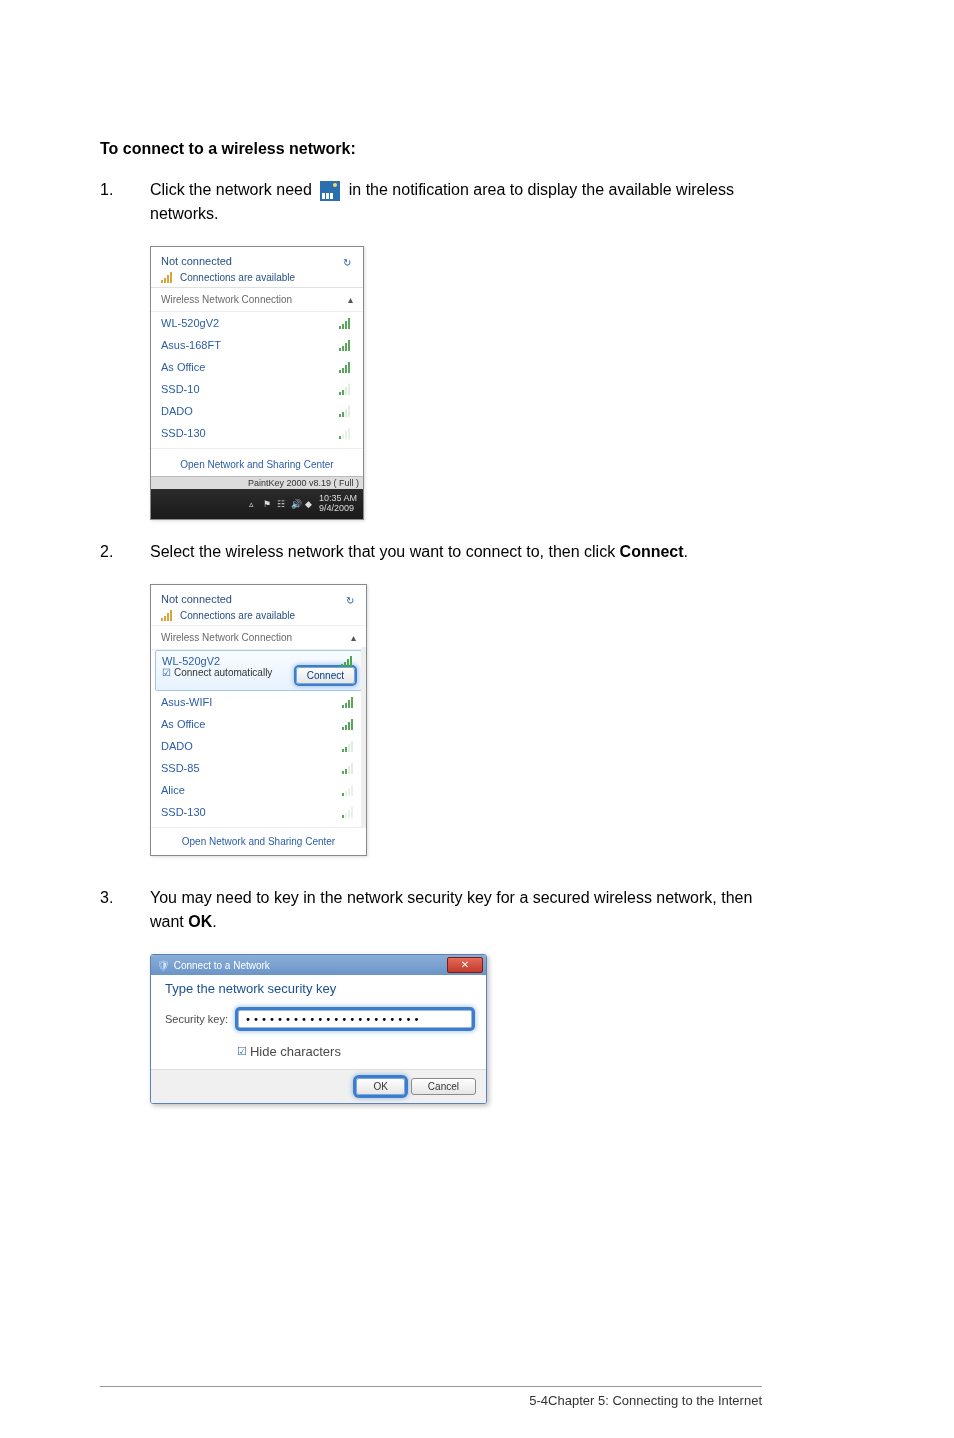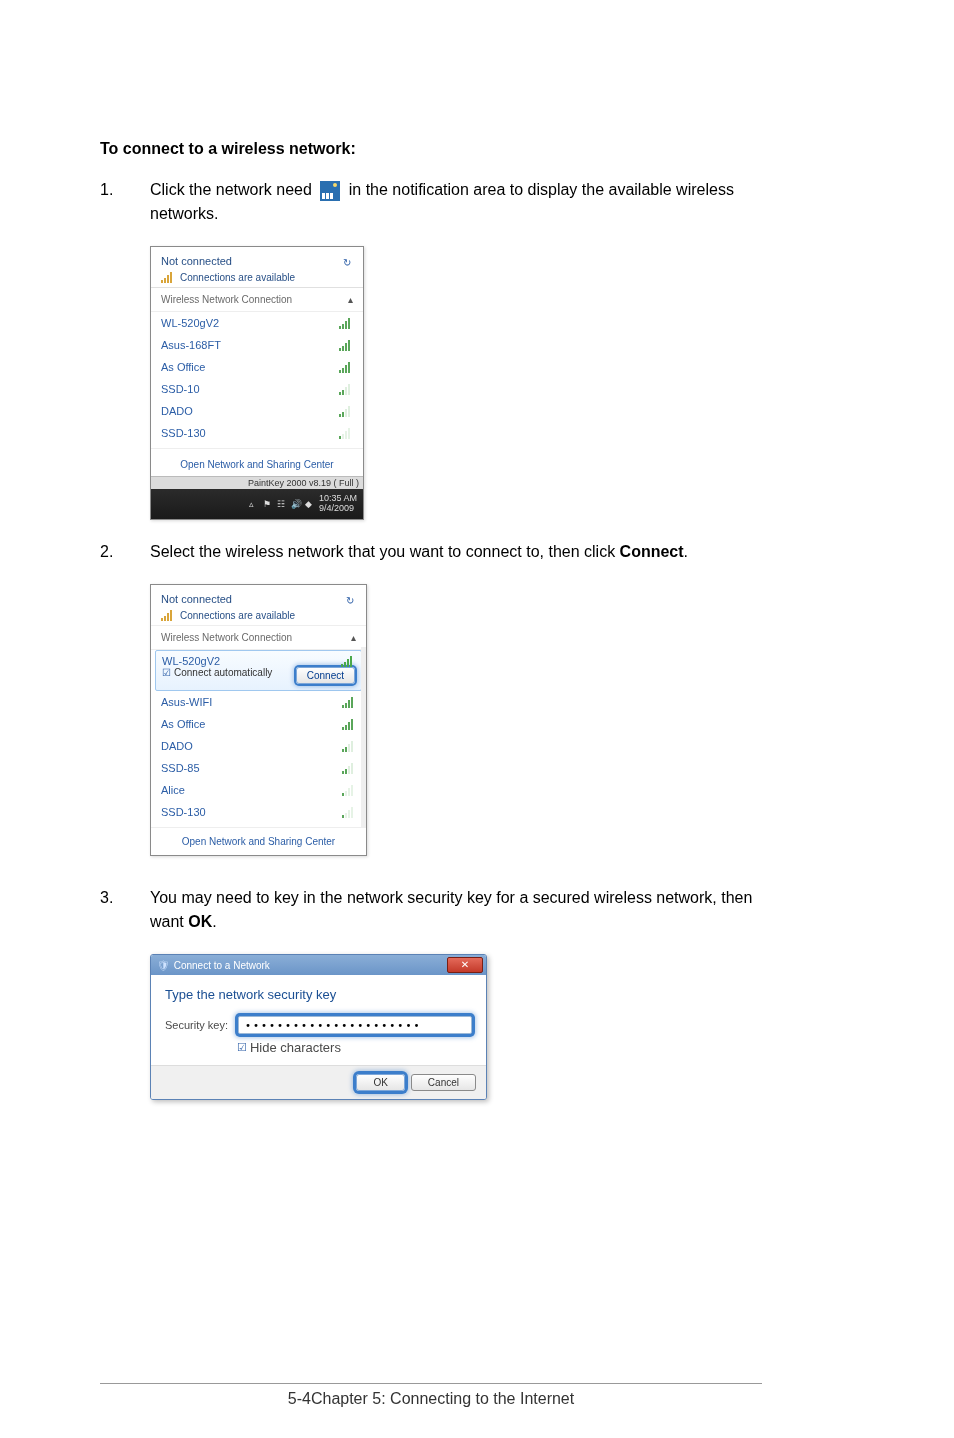--- a/index.html
+++ b/index.html
@@ -258,34 +258,34 @@
     border: 1px solid #7a1f14;
     border-radius: 2px;
     display: flex;
     align-items: center;
     justify-content: center;
     color: #fff;
     font-size: 10px;
     line-height: 1;
   }
   .popup3 .body {
-    padding: 12px 14px 10px 14px;
+    padding: 6px 14px 10px 14px;
   }
   .popup3 .prompt {
     font-size: 13px;
     color: #1b4f93;
     margin-bottom: 14px;
   }
   .key-row {
     display: flex;
     align-items: center;
     font-size: 11px;
     color: #4a4a4a;
     gap: 10px;
-    margin-bottom: 6px;
+    margin-bottom: 16px;
   }
   .key-input {
     flex: 1;
     border: 1px solid #9cb9d8;
     background: #fff;
     height: 18px;
     border-radius: 2px;
     box-shadow: 0 0 0 3px #3c7ecb, 0 0 4px 4px rgba(60,126,203,0.4);
     font-family: monospace;
     font-size: 10px;
@@ -328,24 +328,24 @@
     box-shadow: 0 0 0 3px #3c7ecb, 0 0 4px 4px rgba(60,126,203,0.4);
   }
 
   .footer {
     position: absolute;
     bottom: 30px;
     left: 100px;
     right: 100px;
     border-top: 1px solid #999;
     padding-top: 6px;
-    font-size: 16px;
+    font-size: 13px;
     color: #333;
     display: flex;
-    justify-content: center;
+    justify-content: flex-end;
   }
 
   .refresh-dot {
     display:inline-block;
     width:10px;height:10px;
     position:relative;
   }
   .refresh-dot::before{
     content:"↻";
     font-size:10px;

